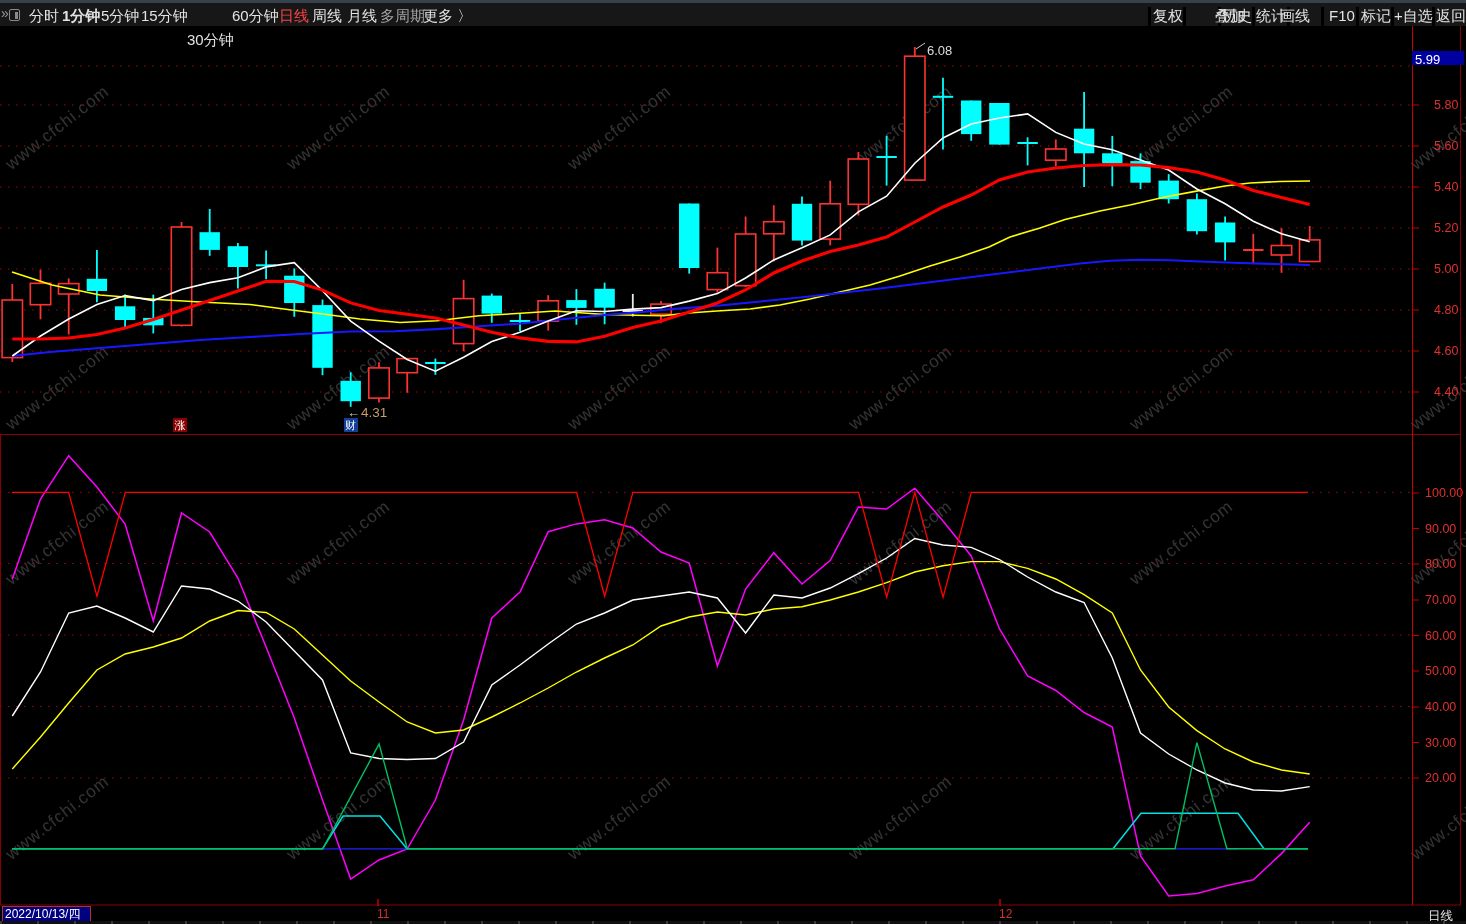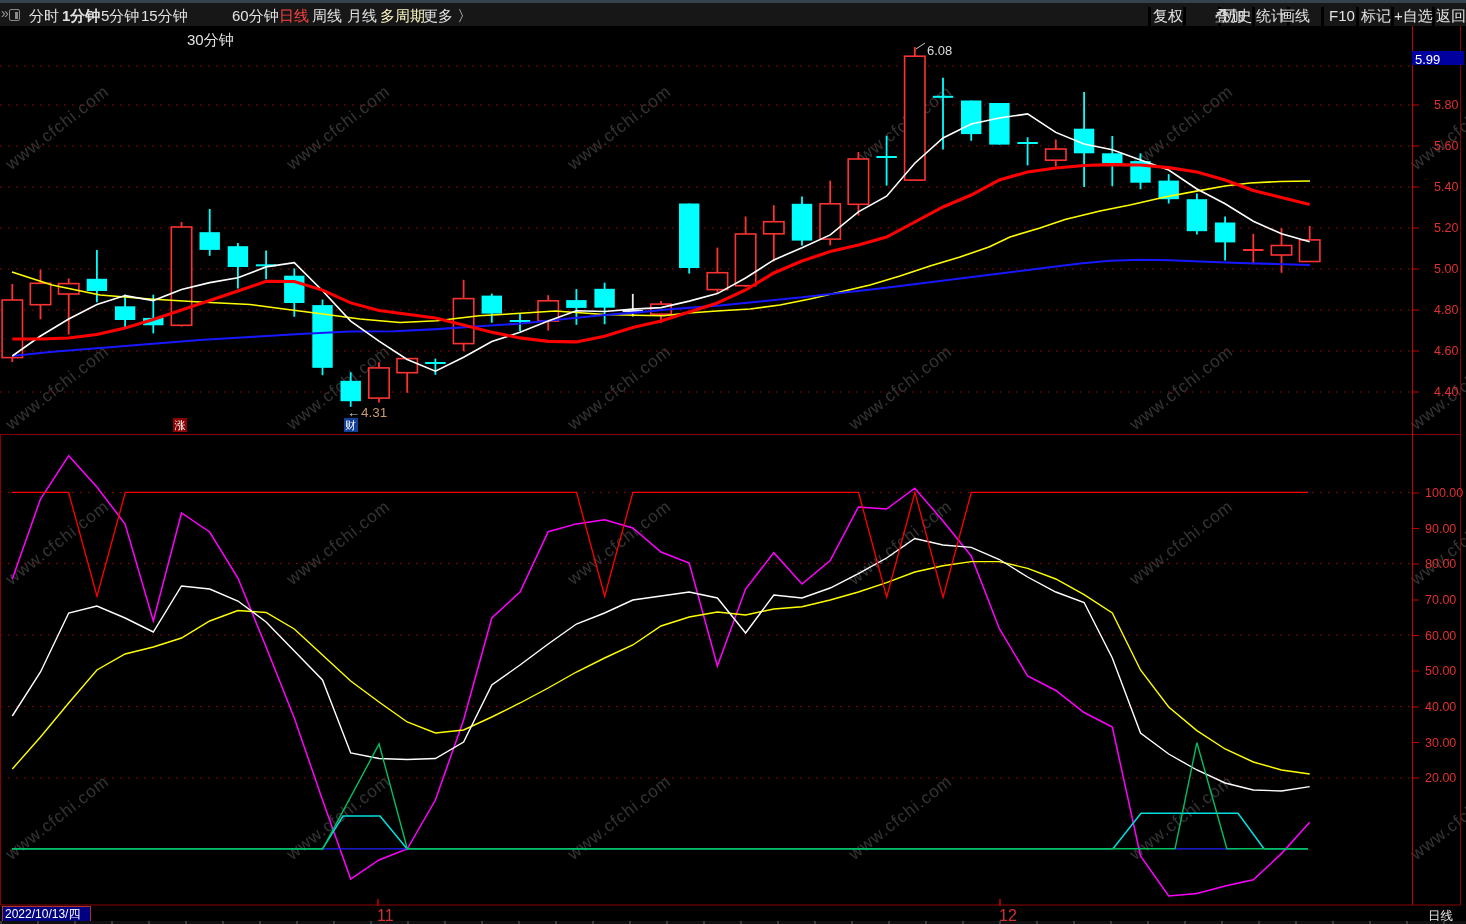--- a/index.html
+++ b/index.html
@@ -16,21 +16,21 @@
 #kdjbar { position:absolute; left:0; top:437px; width:1410px; height:16px; z-index:4; background:#000; }
 #kdjbar span { position:absolute; top:1px; font-size:12px; white-space:nowrap; }
 #statusbar { position:absolute; left:0; top:906px; width:1466px; height:18px; background:#000; z-index:4; }
 #bottomstrip { position:absolute; left:0; top:921px; width:1466px; height:3px; z-index:5;
   background:repeating-linear-gradient(90deg,#3a3a3a 0 2px,#101010 2px 37px); }
 .ic { position:absolute; z-index:5; }
 #zh { position:absolute; left:173px; top:418px; width:14px; height:14px; background:#8b0000; color:#fff; font-size:11px; line-height:14px; text-align:center; z-index:3; }
 #cai { position:absolute; left:343.5px; top:418px; width:14px; height:14px; background:#124099; color:#fff; font-size:11px; line-height:14px; text-align:center; z-index:3; }
 #datebox { position:absolute; left:2px; top:906px; width:89px; height:16px; background:#000080;
   border:1px solid #b03030; color:#fff; font-size:12px; line-height:14px; padding-left:2px; z-index:5; white-space:nowrap; }
-.mon { position:absolute; top:907px; color:#cc2222; font-size:16px; z-index:5; }
+.mon { position:absolute; top:907px; color:#cc2222; font-size:12px; z-index:5; }
 #rixian { position:absolute; left:1428px; top:908px; color:#e8e8e8; font-size:12.5px; z-index:5; }
 .circ { position:absolute; width:13px; height:13px; background:#909090; border-radius:50%; z-index:5; }
 .circ:after { content:""; position:absolute; left:3px; top:4.5px; border-left:3.5px solid transparent;
   border-right:3.5px solid transparent; border-top:4.5px solid #1a1a1a; }
 .msep { position:absolute; top:0; width:3px; height:23px; background:#000; }
 </style></head>
 <body>
 <div id="page">
 <div class="wm" style="left:-5px;top:118px;">www.cfchi.com</div>
 <div class="wm" style="left:-5px;top:378px;">www.cfchi.com</div>
@@ -239,21 +239,21 @@
 <span class="msep" style="left:1431.5px;"></span>
 <span style="left:29px;color:#e3e3e3;">分时</span>
 <span style="left:62px;color:#e3e3e3;font-weight:bold;">1分钟</span>
 <span style="left:101px;color:#e3e3e3;">5分钟</span>
 <span style="left:141px;color:#e3e3e3;">15分钟</span>
 <span style="left:187px;color:#e3e3e3;margin-top:24px;">30分钟</span>
 <span style="left:232px;color:#e3e3e3;">60分钟</span>
 <span style="left:279px;color:#ff4242;">日线</span>
 <span style="left:312px;color:#e3e3e3;">周线</span>
 <span style="left:347px;color:#e3e3e3;">月线</span>
-<span style="left:380px;color:#fef9c3;">多周期</span>
+<span style="left:380px;color:#a3a3a3;">多周期</span>
 <span style="left:423px;color:#e3e3e3;">更多 〉</span>
 <span style="left:1153px;color:#e3e3e3;">复权</span>
 <span style="left:1188px;color:#e3e3e3;margin-left:27px;">叠加</span>
 <span style="left:1222px;color:#e3e3e3;">历史</span>
 <span style="left:1256px;color:#e3e3e3;">统计</span>
 <span style="left:1280px;color:#e3e3e3;">画线</span>
 <span style="left:1329px;color:#e3e3e3;">F10</span>
 <span style="left:1361px;color:#e3e3e3;">标记</span>
 <span style="left:1394px;color:#e3e3e3;">+自选</span>
 <span style="left:1436px;color:#e3e3e3;">返回</span>

